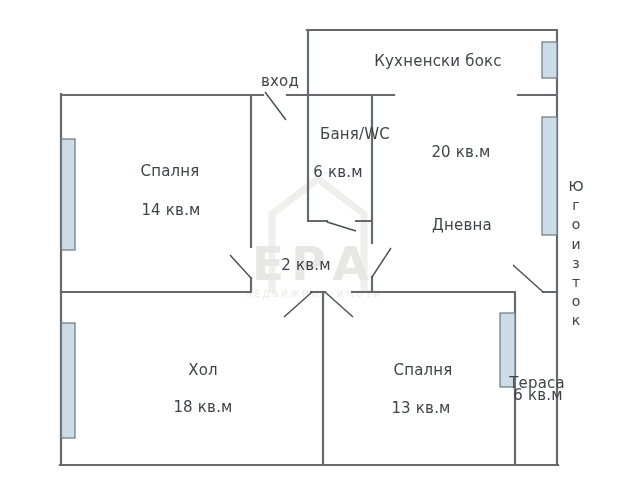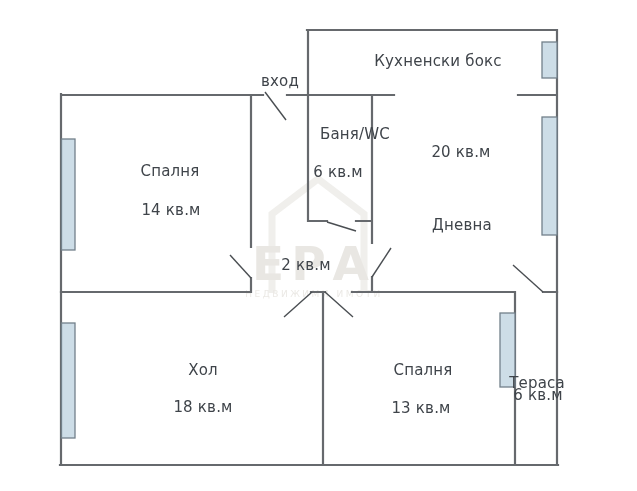--- a/index.html
+++ b/index.html
@@ -93,14 +93,15 @@
   <div class="label" style="left:203px; top:370px;">Хол</div>
   <div class="label" style="left:203px; top:407px;">18 кв.м</div>
 
   <div class="label" style="left:423px; top:370px;">Спалня</div>
   <div class="label" style="left:421px; top:408px;">13 кв.м</div>
 
   <div class="label" style="left:537px; top:363px;margin-top:20px;">Тераса</div>
   <div class="label" style="left:538px; top:395px;">6 кв.м</div>
 
 
+  <div class="vtext" style="left:567px; top:177px;">Ю г о и з т о к</div>
 
 </div>
 
 </body></html>

